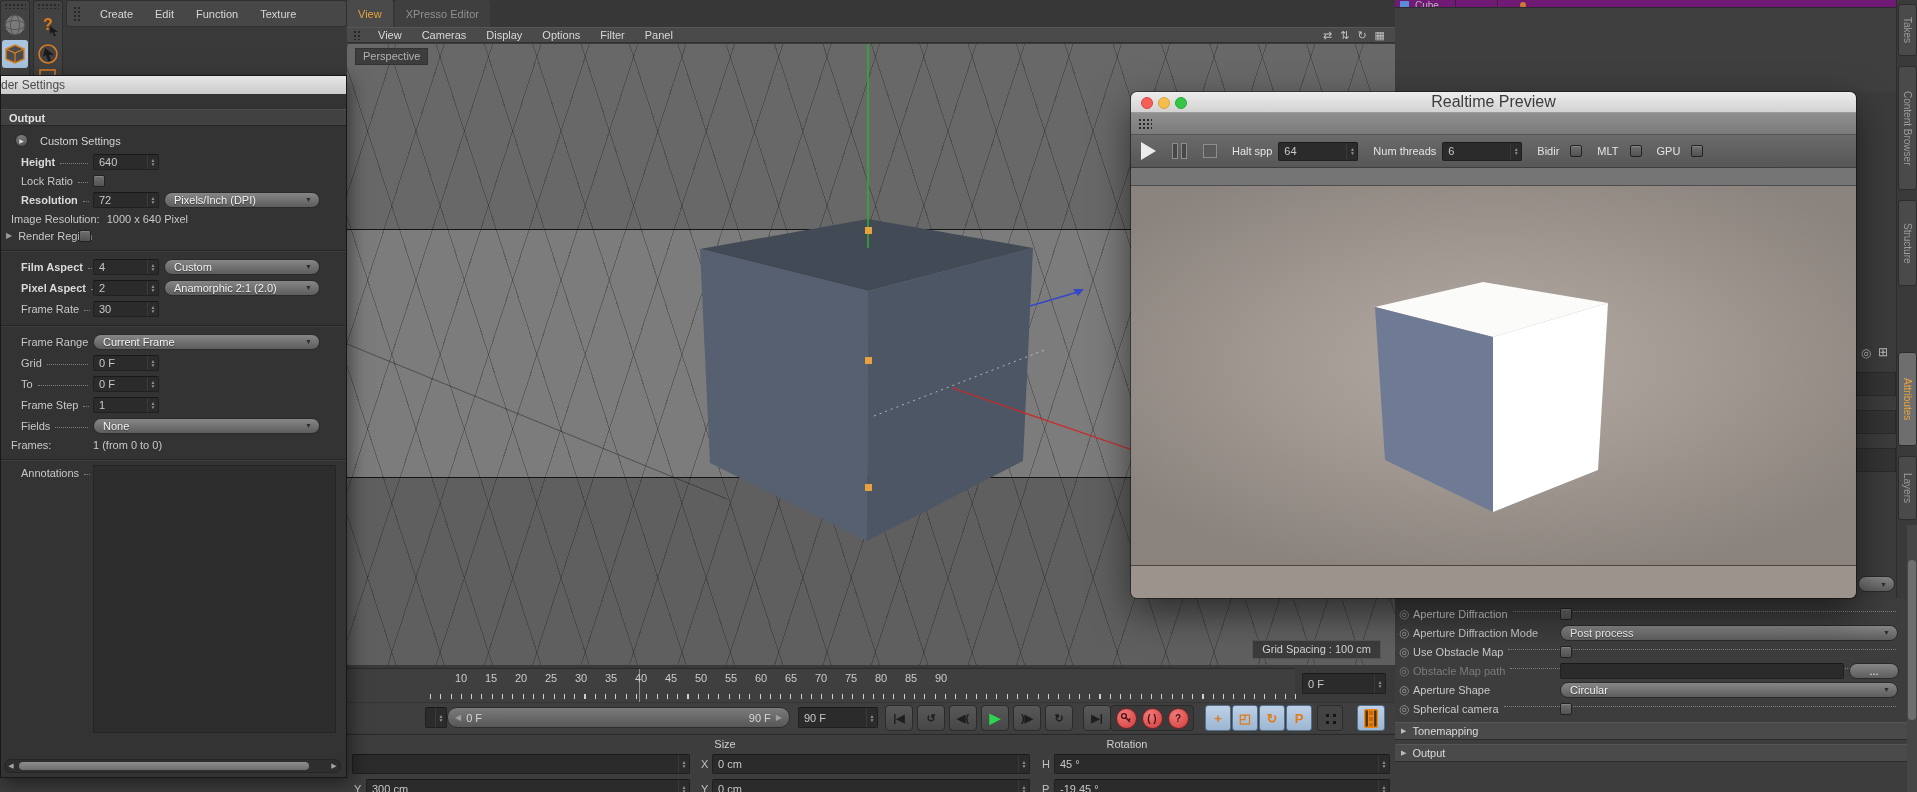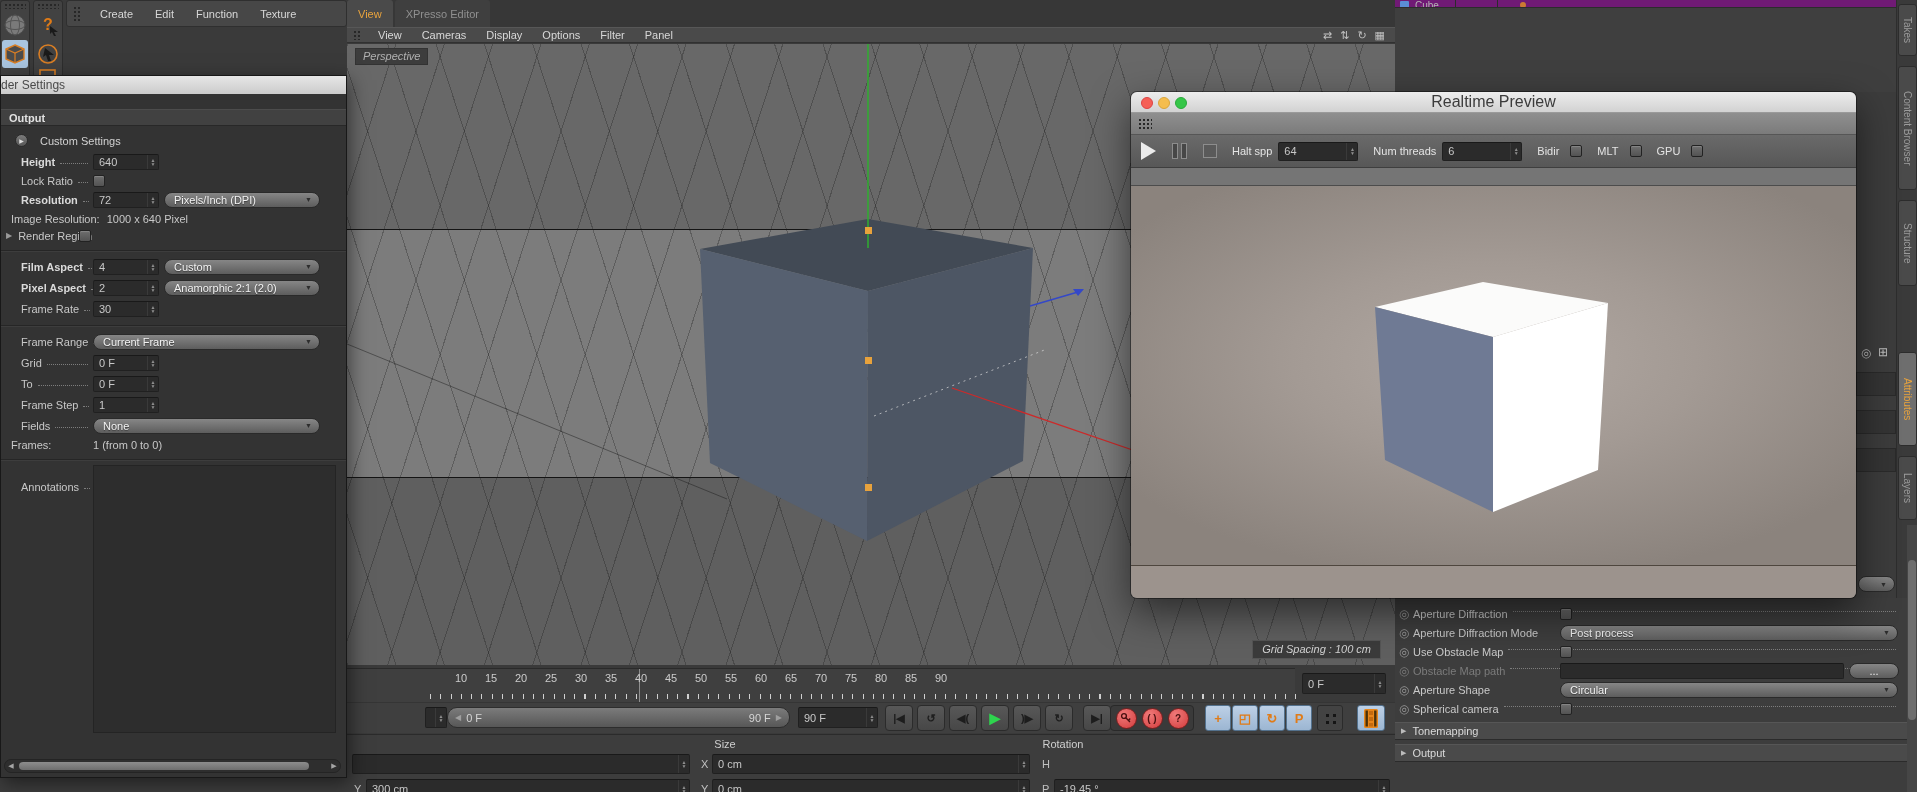--- a/index.html
+++ b/index.html
@@ -37,21 +37,21 @@
 
 #vp-tabs { left:347px; top:0; width:1048px; height:27px; background:#373737; display:flex; align-items:flex-end; }
 .vtab { height:27px; display:flex; align-items:center; padding:0 11px; font-size:11px; }
 .vtab.active { background:#4a4a4a; color:#e8a33d; border-radius:3px 3px 0 0; }
 .vtab.inactive { background:#3f3f3f; color:#909090; border-radius:3px 3px 0 0; margin-left:2px; }
 #vp-menu { left:347px; top:27px; width:1048px; height:16px; background:#4a4a4a; border-top:1px solid #575757;
   border-bottom:1px solid #313131; display:flex; align-items:center; }
 #vp-menu .grip { width:9px; height:10px; margin:0 6px; }
 #vp-menu .mitem { padding:0 10px; color:#d8d8d8; }
 #vp-menu .vp-icons { margin-left:auto; margin-right:10px; display:flex; gap:8px; color:#c0c0c0; font-size:11px; }
-#vp-canvas { left:347px; top:44px; width:1048px; height:621px; background:#7c7c7c; overflow:hidden;font-style:italic; }
+#vp-canvas { left:347px; top:44px; width:1048px; height:621px; background:#7c7c7c; overflow:hidden; }
 .band-top { position:absolute; left:0; right:0; top:0; height:186px; background:#686868; border-bottom:1px solid #141414; }
 .band-bot { position:absolute; left:0; right:0; top:433px; bottom:0; background:#5f5f5f; border-top:1px solid #141414; }
 .vp-grid { position:absolute; inset:0;
   background-image:repeating-linear-gradient(72deg,rgba(22,22,22,.30) 0 1px,transparent 1px 46px),
                    repeating-linear-gradient(108deg,rgba(22,22,22,.30) 0 1px,transparent 1px 46px); }
 .vp-label { position:absolute; left:8px; top:4px; background:#3d3d3d; border:1px solid #333; color:#b2b2b2; padding:1px 7px 2px; }
 .vp-gridspacing { position:absolute; right:14px; bottom:6px; background:#3b3b3b; border:1px solid #555; color:#d2d2d2; padding:2px 9px 3px; }
 
 
 #ruler { left:347px; top:668px; width:948px; height:34px; background:#3f3f3f; border-top:1px solid #2a2a2a; }
@@ -339,31 +339,35 @@
           <rect x="10.1" y="1.5" width="2.4" height="16" fill="#4a3008"></rect>
           <rect x="5" y="2" width="4" height="4" fill="#c46a0e"></rect>
           <rect x="5" y="8" width="4" height="4" fill="#c46a0e"></rect>
           <rect x="5" y="14" width="4" height="3.5" fill="#c46a0e"></rect>
         </svg>
     </div>
   </div>
 
   <div id="coords" class="abs">
     <div class="hdr" style="left:560px;">Size</div>
-    <div class="hdr" style="left:898px;">Rotation</div>
+    <div class="hdr" style="left:962px;">Rotation</div>
 
     <div class="fld" style="left:352px;top:19px;width:338px;">
         <span class="step"></span>
       </div>
     <span class="crow-label" style="left:701px;top:23px;">X</span>
     <div class="fld" style="left:712px;top:19px;width:318px;">
         <span>0 cm</span>
         <span class="step"></span>
       </div>
     <span class="crow-label" style="left:1042px;top:23px;">H</span>
+    <div class="fld" style="left:1054px;top:19px;width:336px;">
+        <span>45 °</span>
+        <span class="step"></span>
+      </div>
 
     <span class="crow-label" style="left:354px;top:48px;">Y</span>
     <div class="fld" style="left:366px;top:44px;width:324px;">
         <span>300 cm</span>
         <span class="step"></span>
       </div>
     <span class="crow-label" style="left:701px;top:48px;">Y</span>
     <div class="fld" style="left:712px;top:44px;width:318px;">
         <span>0 cm</span>
         <span class="step"></span>
@@ -587,21 +591,21 @@
         <span class="dd rs-dd-wide">
             <span>None</span>
           </span>
       </div>
       <div class="rsrow" style="height:17px;">
         <span style="margin-left:10px;width:82px;">Frames:</span>
         <span>1 (from 0 to 0)</span>
       </div>
       <div class="rs-sep"></div>
       <div class="rsrow" style="height:auto;align-items:flex-start;">
-        <span class="rs-label" style="margin-top:16px;">
+        <span class="rs-label" style="margin-top:2px;">
             <span>Annotations</span>
             <span class="leader"></span>
           </span>
         <span class="rs-annot-box"></span>
       </div>
     </div>
     <div class="rs-scroll">
       <span class="sarr">◀</span>
       <span class="thumb"></span>
       <span class="sarr right">▶</span>

